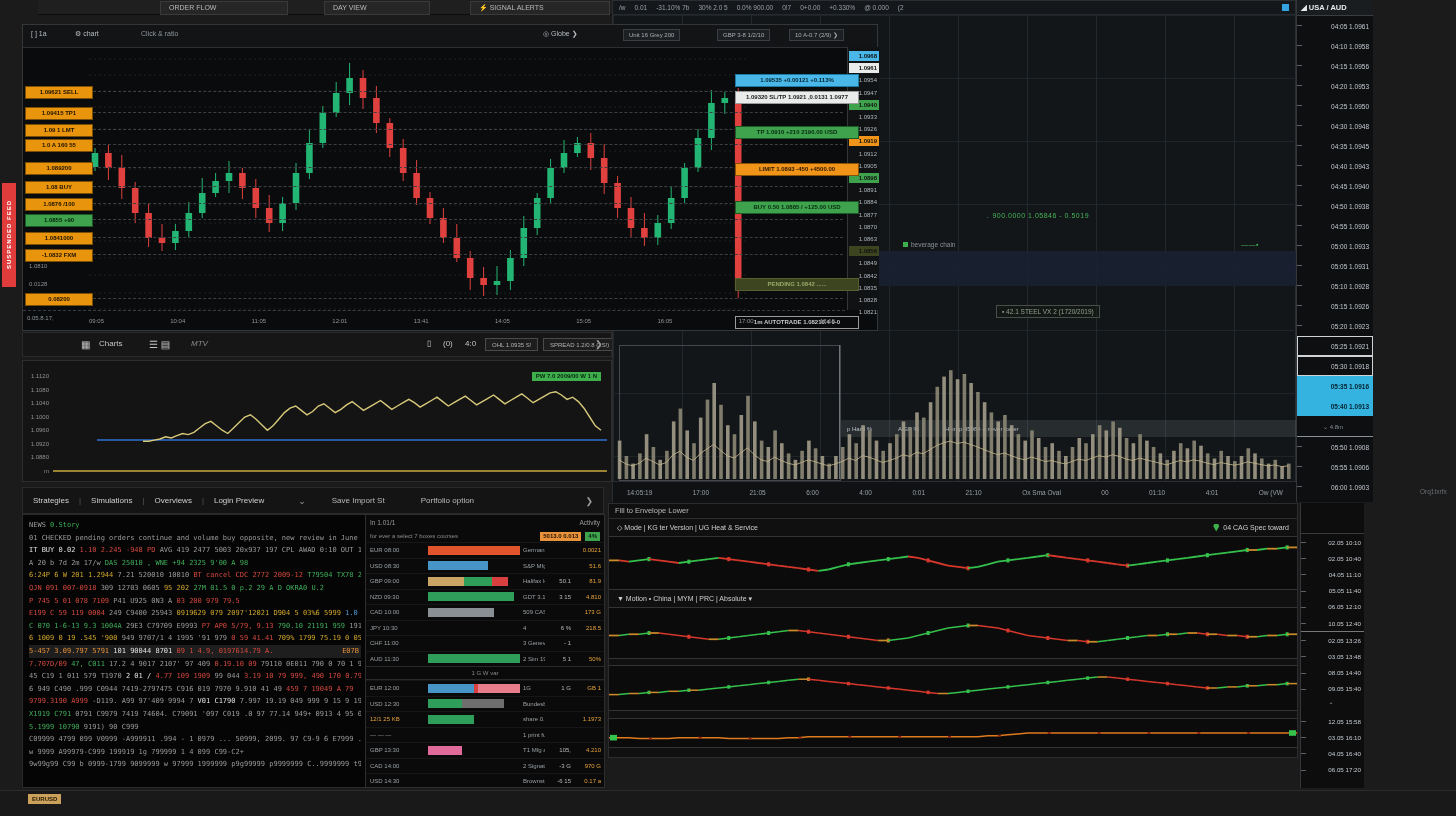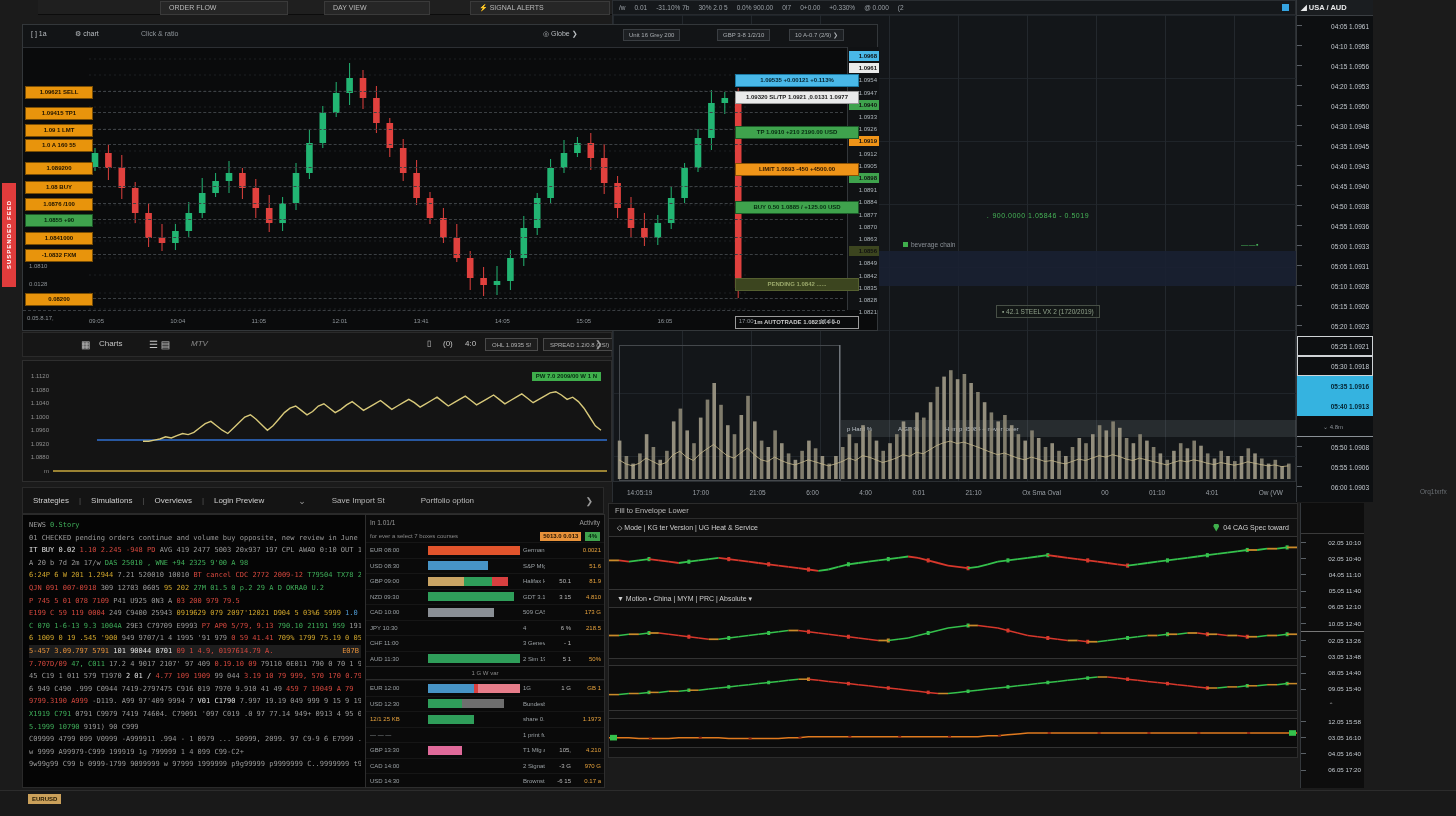--- a/index.html
+++ b/index.html
@@ -646,21 +646,21 @@
       <div class="logline"><span class="lg-w">IT BUY 0.02 </span><span class="lg-r">1.10 2.245 -948 PD</span><span class="lg-d">  AVG 419 2477 5003  20x937 197  CPL AWAD 0:10 OUT 1978</span></div>
       <div class="logline"><span class="lg-d">A 20 b 7d 2m  17/w  </span><span class="lg-g">DAS 25010 , WNE  +94 2325 9'00  A 98</span></div>
       <div class="logline"><span class="lg-y">6:24P 6 W 201 1.2944  </span><span class="lg-d">7.21 520010 10010  </span><span class="lg-r">BT cancel CDC 2772  2009-12  </span><span class="lg-g">T79504 TX78 206  5-0.01</span></div>
       <div class="logline"><span class="lg-r">QJN 091 007-0918  </span><span class="lg-d">309 12703 0605  </span><span class="lg-y">95 202  </span><span class="lg-g">27M 01.5  0 p.2 29 A   </span><span class="lg-g">D OKRA0 U.2</span></div>
       <div class="logline"><span class="lg-r">P 745 5 01 078 7109  </span><span class="lg-d">P41 U925 0N3 A  </span><span class="lg-r">03 200 979 79.5</span></div>
       <div class="logline"><span class="lg-r">E199 C 59 119 0004  </span><span class="lg-d">249 C9400 25943  </span><span class="lg-y">0919629 079 2097'12021 D904 5 03%6 5999  </span><span class="lg-b">1.0 3 1 292</span></div>
       <div class="logline"><span class="lg-g">C 070 1-6-13 9.3 1004A  </span><span class="lg-d">29E3 C79709 E9993  </span><span class="lg-r">P7 AP0  5/79, 9.13  </span><span class="lg-g">790.10 21191 959   </span><span class="lg-d">1919 4 599 9479</span></div>
       <div class="logline"><span class="lg-y">6 1009 0 19 .545 '900  </span><span class="lg-d">949 9707/1 4 1995  '91  979  </span><span class="lg-r">0 59 41.41  </span><span class="lg-y">709% 1799 75.19 0 0599 54799</span></div>
       <div class="logline hl"><span class="lg-o">5-457 3.09.797 5791  </span><span class="lg-w">101 90044 8701  </span><span class="lg-r">09 1 4.9, 0197614.79 A.</span><span class="logright">E07B</span></div>
       <div class="logline"><span class="lg-r">7.707D/09 </span><span class="lg-g">47, C011  </span><span class="lg-d">17.2 4 9017 2107'  97 409  </span><span class="lg-r">0.19.10 09  </span><span class="lg-d">79110 0E011 790 0 70 1 999 1 709</span></div>
-      <div class="logline"><span class="lg-d">45 C19 1 011 579 T1970  </span><span class="lg-w">2 01 /  </span><span class="lg-r">4.77 109 1909  </span><span class="lg-d">99 044  </span><span class="lg-r">3.19 10 79 999, 570 170 0.79</span></div>
+      <div class="logline"><span class="lg-d">45 C19 1 011 579 T1970  </span><span class="lg-w">2 01 /  </span><span class="lg-r">4.77 109 1909  </span><span class="lg-d">99 044  </span><span class="lg-r">3.19 10 79 999, 490 170 0.79</span></div>
       <div class="logline"><span class="lg-d">6 949 C490 .999 C0944  </span><span class="lg-d">7419-2797475 C916  </span><span class="lg-d">019 7970 9.910 41 49  </span><span class="lg-r">459 7 19049 A 79</span></div>
       <div class="logline"><span class="lg-r">9799.3190 A999 </span><span class="lg-d">-D119.  A99 97'409 9994 7  </span><span class="lg-w">V01 C1790  </span><span class="lg-d">7.997 19.19  049 999 9 15  9  19v 5% C019 V</span></div>
       <div class="logline"><span class="lg-g">X1919 C791  </span><span class="lg-d">0791 C9979  7419 74604. C79091  </span><span class="lg-d">'097 C019 .0 97 77.14  </span><span class="lg-d">949+ 0913 4 95  0-7 199</span></div>
       <div class="logline"><span class="lg-g">5.1999 10790  </span><span class="lg-d">9191)  90 C999</span></div>
       <div class="logline"><span class="lg-d">C09999 4799 099 V0999  -A999911 .994 - 1 0979 ... 50999, 2099. 97 C9-9  6 E7999 .9 09F9 U97 199 E999 C</span></div>
       <div class="logline"><span class="lg-d">w 9999  A99979-C999 199919 1g  799999 1 4 099  C99-C2+</span></div>
       <div class="logline"><span class="lg-d">9w99g99 C99 b 0999-1799 9099999 w 97999 1999999 p9g99999 p9999999 C..9999999  t9999/99g99999 1</span></div>
     </div>
 
   <div class="panel tablepanel">

